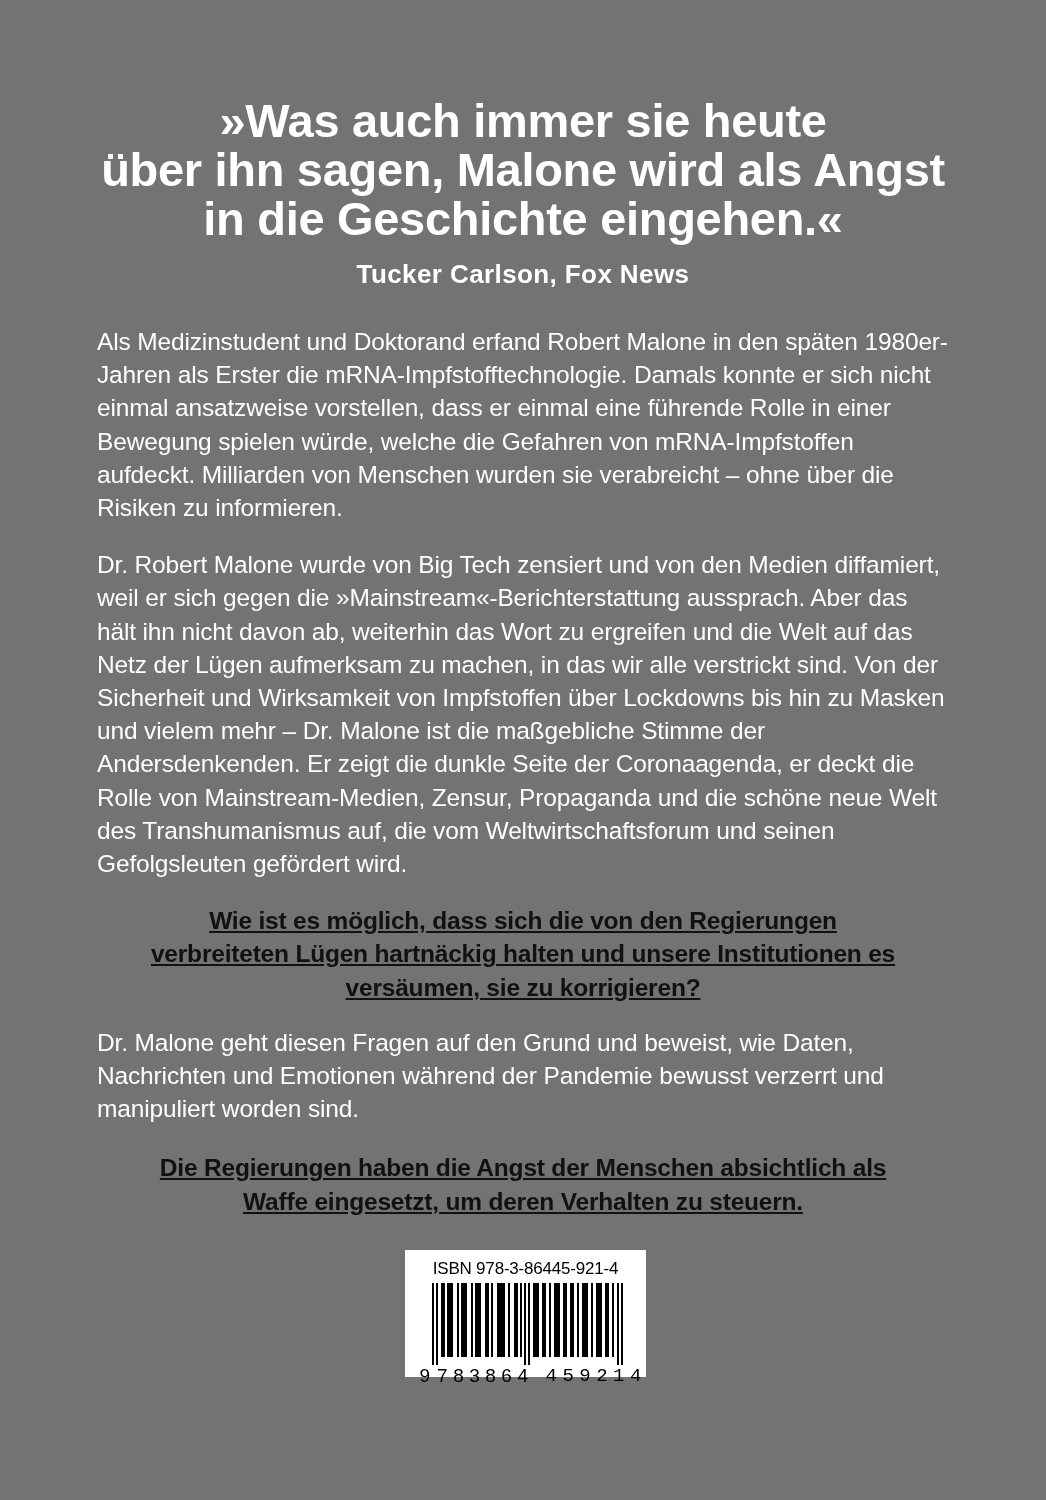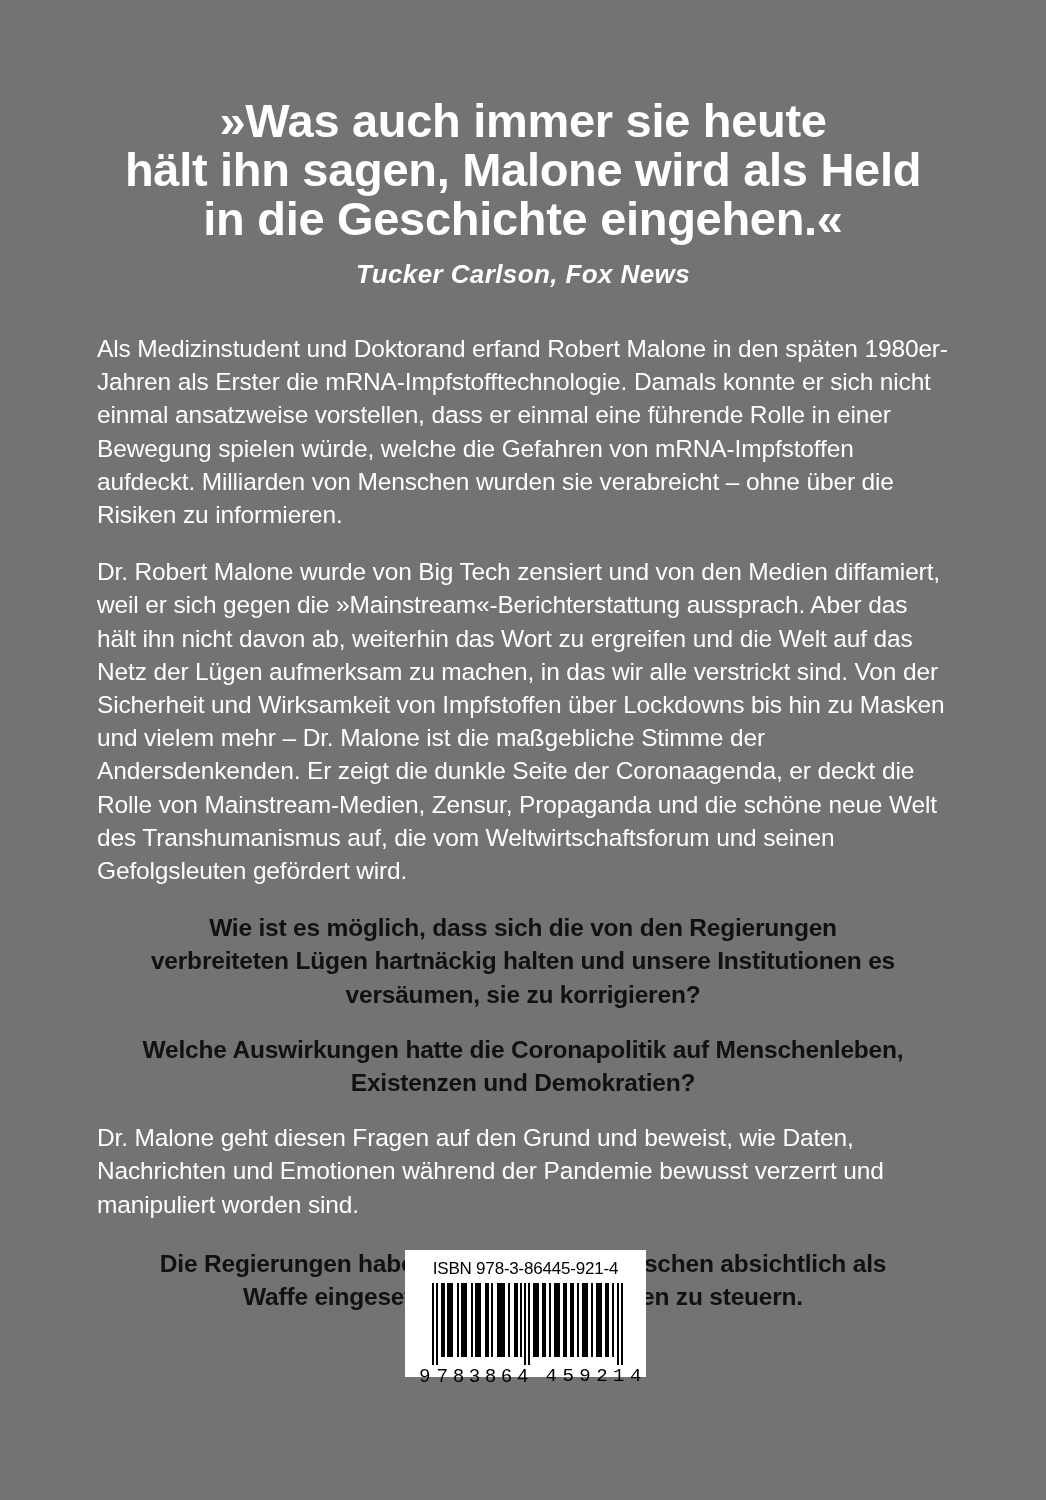--- a/index.html
+++ b/index.html
@@ -40,30 +40,29 @@
     line-height: 49px;
     letter-spacing: -0.3px;
     white-space: nowrap;
   }
   .attribution {
     display: block;
     margin-top: 16px;
     color: #ffffff;
     font-family: "Liberation Sans", sans-serif;
     font-weight: bold;
-    font-style: italic;
     font-size: 26px;
     letter-spacing: 0.4px;
     text-align: center;
   }
 
   
   .body-col {
     position: absolute;
-    top: 332px;
+    top: 325px;
     left: 97px;
     width: 852px;
   }
   p.body-par {
     margin: 0 0 24px 0;
     color: #ffffff;
     font-family: "Liberation Sans", sans-serif;
     font-size: 24.5px;
     line-height: 33.2px;
     letter-spacing: -0.15px;
@@ -75,20 +74,21 @@
   .highlight {
     margin: 7px 0 22px 0;
     padding: 0 44px;
     color: #111111;
     font-family: "Liberation Sans", sans-serif;
     font-weight: bold;
     font-size: 24.5px;
     line-height: 33.2px;
     letter-spacing: -0.2px;
     text-align: center;
+    text-decoration: underline;
   }
   .gap-top { margin-top: 26px; }
 
   
   .barcode-box {
     position: absolute;
     left: 405px;
     top: 1250px;
     width: 241px;
     height: 127px;
@@ -129,30 +129,29 @@
   .ean-mid   { margin-left: 7px; letter-spacing: 5.5px; text-align: right; }
   .ean-right { margin-left: 12px; letter-spacing: 5.5px; font-family: Liberation Mono, monospace; }
 </style>
 </head>
 <body style="background: rgb(229, 34, 20);">
 
 <div class="cover">
 
   <div class="quote-block">
     <span class="quote-line">»Was auch immer sie heute</span>
-    <span class="quote-line">hält ihn sagen, Malone wird als Held</span>
+    <span class="quote-line">über ihn sagen, Malone wird als Angst</span>
     <span class="quote-line">in die Geschichte eingehen.«</span>
     <span class="attribution">Tucker Carlson, Fox News</span>
   </div>
 
   <div class="body-col">
     <p class="body-par">Als Medizinstudent und Doktorand erfand Robert Malone in den späten 1980er-Jahren als Erster die mRNA-Impfstofftechnologie. Damals konnte er sich nicht einmal ansatzweise vorstellen, dass er einmal eine führende Rolle in einer Bewegung spielen würde, welche die Gefahren von mRNA-Impfstoffen aufdeckt. Milliarden von Menschen wurden sie verabreicht – ohne über die Risiken zu informieren.</p>
     <p class="body-par">Dr. Robert Malone wurde von Big Tech zensiert und von den Medien diffamiert, weil er sich gegen die »Mainstream«-Berichterstattung aussprach. Aber das hält ihn nicht davon ab, weiterhin das Wort zu ergreifen und die Welt auf das Netz der Lügen aufmerksam zu machen, in das wir alle verstrickt sind. Von der Sicherheit und Wirksamkeit von Impfstoffen über Lockdowns bis hin zu Masken und vielem mehr – Dr. Malone ist die maßgebliche Stimme der Andersdenkenden. Er zeigt die dunkle Seite der Coronaagenda, er deckt die Rolle von Mainstream-Medien, Zensur, Propaganda und die schöne neue Welt des Transhumanismus auf, die vom Weltwirtschaftsforum und seinen Gefolgsleuten gefördert wird.</p>
     <p class="highlight">Wie ist es möglich, dass sich die von den Regierungen verbreiteten Lügen hartnäckig halten und unsere Institutionen es versäumen, sie zu korrigieren?</p>
-    <p class="highlight">Welche Auswirkungen hatte die Coronapolitik auf Menschenleben, Existenzen und Demokratien?</p>
     <p class="body-par gap-top">Dr. Malone geht diesen Fragen auf den Grund und beweist, wie Daten, Nachrichten und Emotionen während der Pandemie bewusst verzerrt und manipuliert worden sind.</p>
     <p class="highlight gap-top">Die Regierungen haben die Angst der Menschen absichtlich als Waffe eingesetzt, um deren Verhalten zu steuern.</p>
   </div>
 
   <div class="barcode-box">
     <div class="isbn-text">ISBN 978-3-86445-921-4</div>
     <div class="bars-wrap">
       <svg width="212" height="82" viewBox="0 0 212 82" xmlns="http://www.w3.org/2000/svg" aria-hidden="true">
         <rect x="0" y="0" width="212" height="82" fill="#ffffff"></rect>
         <g fill="#000000">

